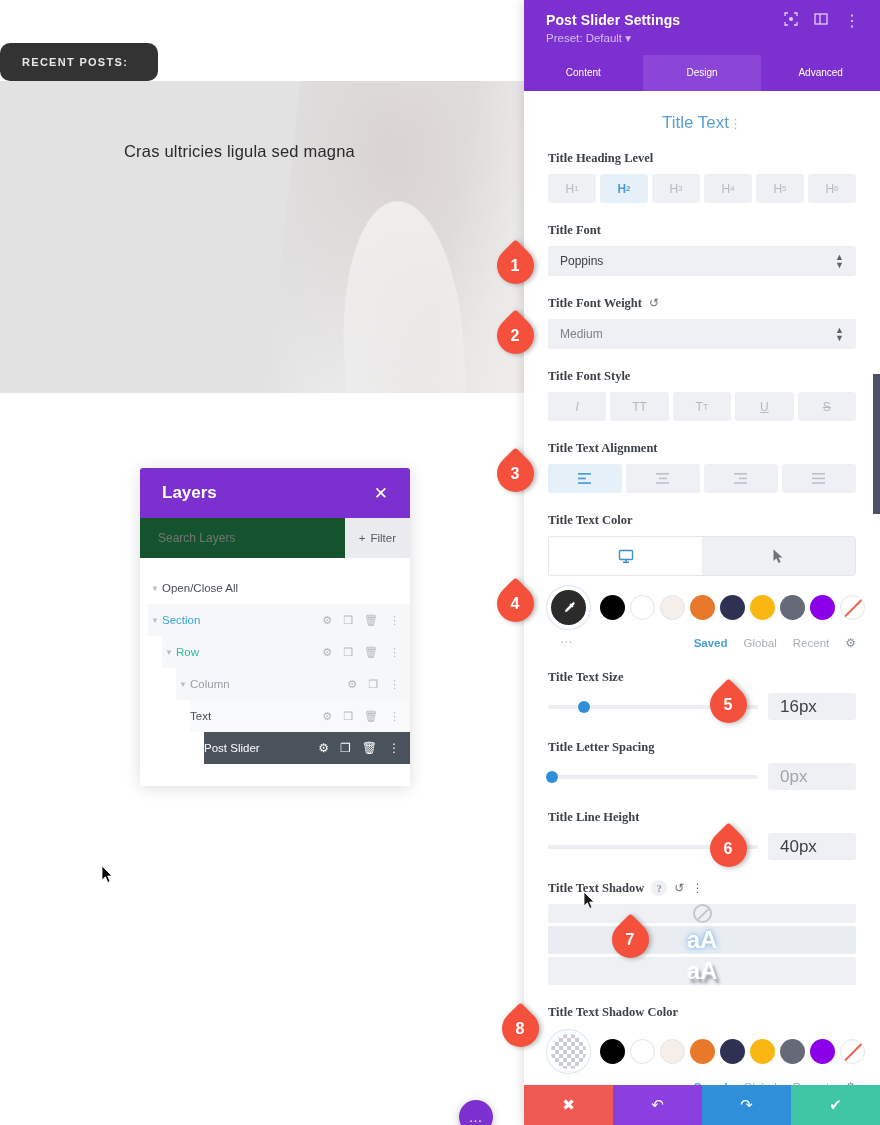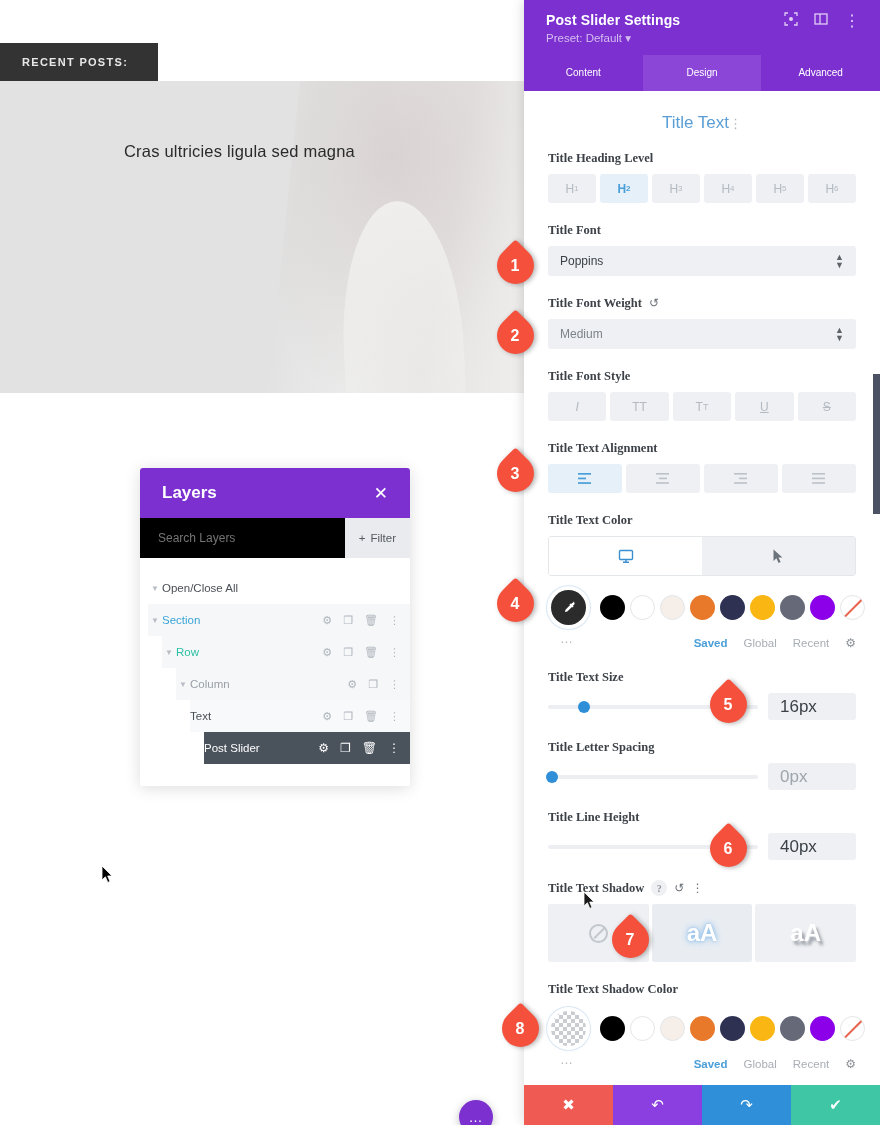--- a/index.html
+++ b/index.html
@@ -20,20 +20,21 @@
   }
   #recent-posts-tag {
     position: absolute; left: 0; top: 43px;
     width: 158px; height: 38px;
     background: #333333;
     display: flex; align-items: center;
     padding-left: 22px;
     color: #e8e8e8;
     font-size: 11px; font-weight: bold;
     letter-spacing: 1.3px;
+    border-radius: 10px;
   }
   #slider-area {
     position: absolute; left: 0; top: 81px;
     width: 524px; height: 312px;
     background: linear-gradient(100deg,#e2e2e2 0%,#e2e2e2 55%,#ededed 70%,#e6e4e3 82%,#efeeec 100%);
     overflow: hidden;
   }
   #slider-area .ghost-fig {
     position: absolute; right: -10px; top: -50px;
     width: 250px; height: 420px;
@@ -66,21 +67,21 @@
     margin-top: 18px;
   }
   #layers-header {
     height: 50px; background: #7b30cf;
     display: flex; align-items: center; justify-content: space-between;
     padding: 0 22px;
   }
   #layers-header .ttl { color: #fff; font-size: 17px; font-weight: bold; }
   #layers-close { color: #fff; font-size: 17px; cursor: pointer; line-height: 1; }
   #layers-search-row {
-    height: 40px; background: #000000;
+    height: 40px; background: #14532d;
     display: flex; align-items: stretch; justify-content: flex-start;
   }
   #layers-search {
     flex: 1; border: none; background: transparent;
     padding: 0 18px; font-size: 12px; color: #b3b8bf;
     font-family: "Liberation Sans", sans-serif; outline: none;
   }
   #layers-filter {
     background: #e9ebef; color: #54595f;
     display: flex; align-items: center; gap: 5px;
@@ -245,21 +246,21 @@
     width: 12px; height: 12px; border-radius: 50%; background: #2e8fd8;
   }
   .num-box {
     width: 88px; height: 27px; background: #eef0f3; border-radius: 3px;
     display: flex; align-items: center; padding-left: 12px;
     font-size: 17px; color: #3c4248; flex: 0 0 auto; cursor: text;
   }
   .num-box.muted { color: #9fa5ac; }
 
   
-  .shadow-row { display: flex; gap: 3px; }
+  .shadow-row { display: flex; gap: 3px; flex-direction: column; }
   .shadow-box {
     flex: 1; height: 58px; background: #eef0f3; border-radius: 2px;
     display: flex; align-items: center; justify-content: center; cursor: pointer;
   }
   .shadow-box.active { background: #e9edf2; }
   .sh-txt { font-size: 24px; font-weight: bold; color: #ffffff; }
   .sh-glow { text-shadow: 0 0 7px #7fb6e8, 0 0 3px #9ec6ee; }
   .sh-drop { text-shadow: 3px 4px 3px rgba(140,145,152,.85); }
   .no-sign {
     width: 19px; height: 19px; border-radius: 50%; border: 2px solid #c3c8ce; position: relative;

